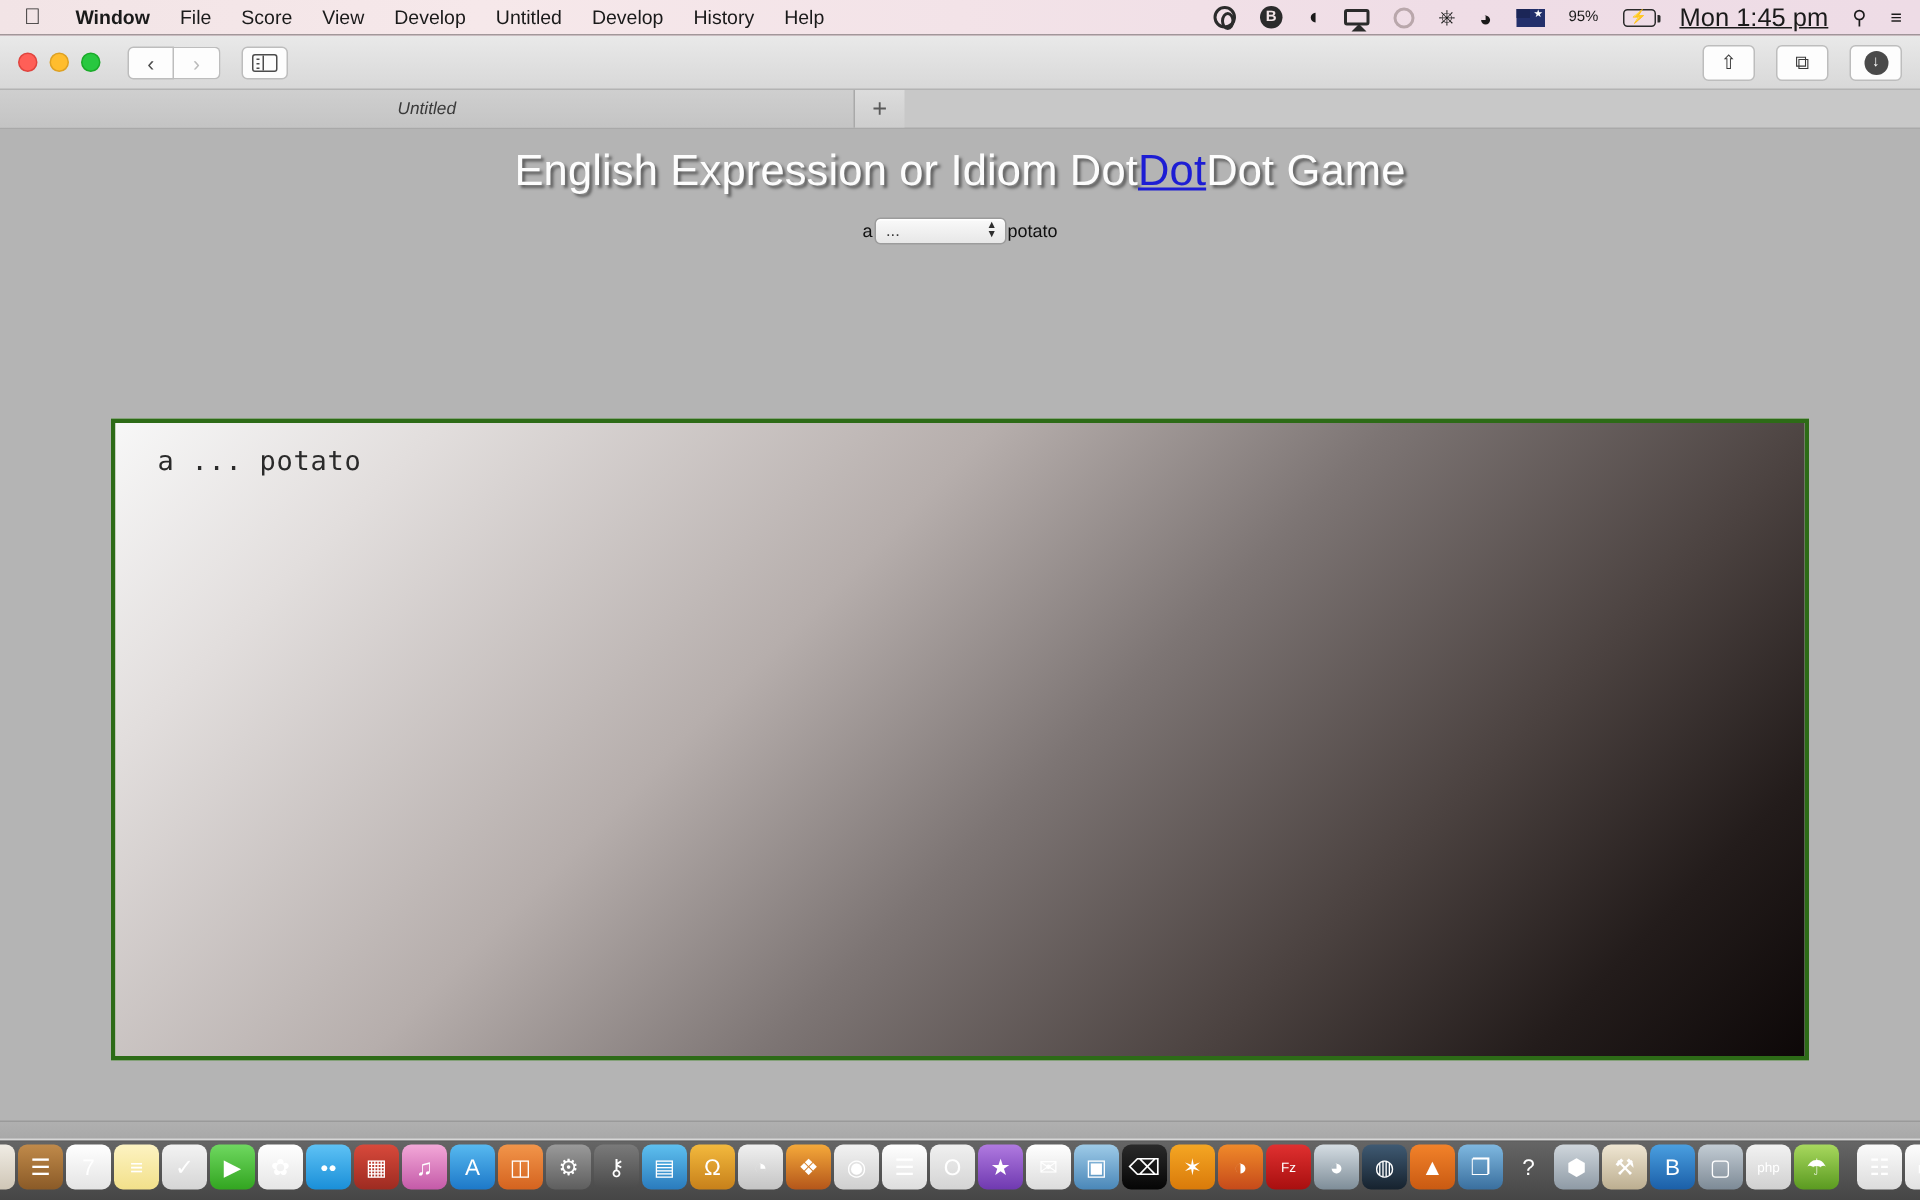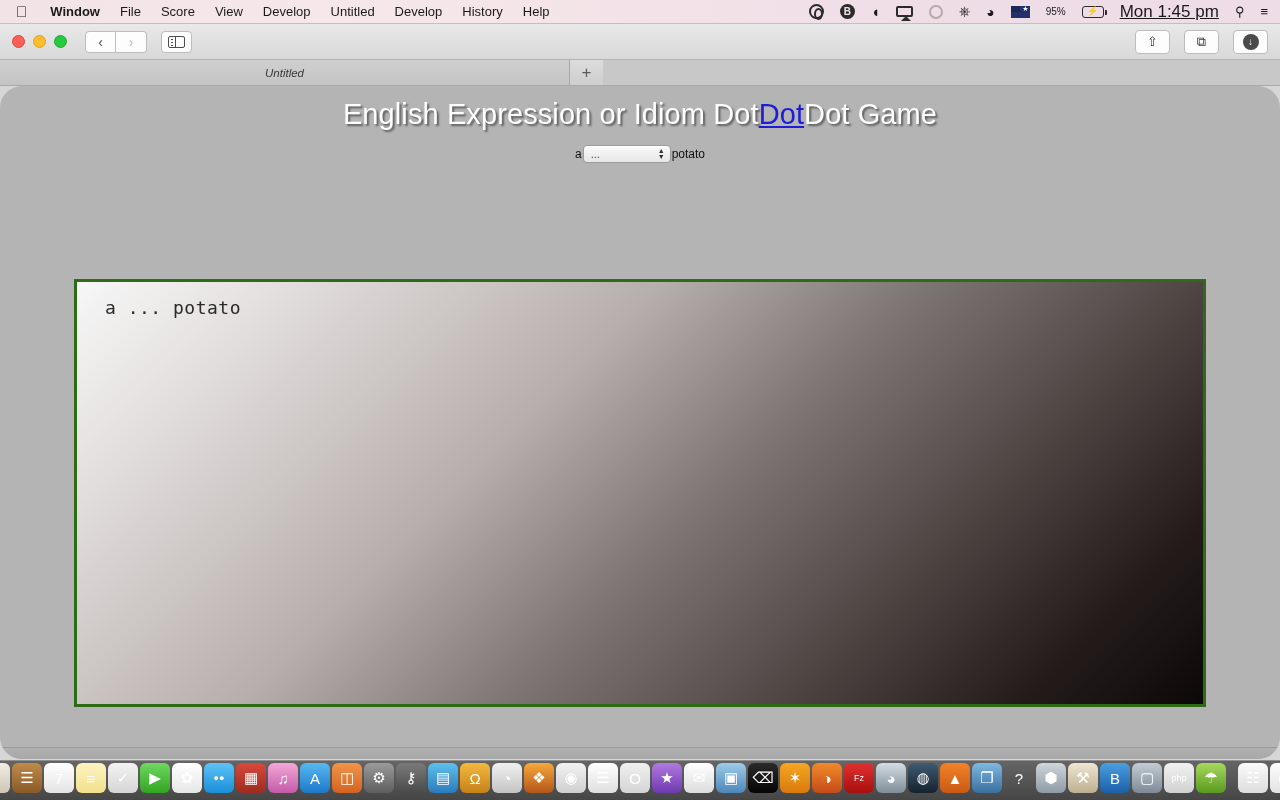--- a/index.html
+++ b/index.html
@@ -111,21 +111,21 @@
     overflow:hidden;white-space:nowrap;padding:0 8px;
   }
   .tab.inactive{ width:632px; background:linear-gradient(to bottom,#e2e2e2,#d4d4d4); }
   .tab.active{ width:570px; background:linear-gradient(to bottom,#cfcfcf,#c4c4c4);font-style:italic; }
   .tab-add{
     width:33px;display:flex;align-items:center;justify-content:center;
     font-size:17px;color:#5a5a5a;background:linear-gradient(to bottom,#dcdcdc,#cecece);
   }
 
   
-  #page{ position:relative; width:1280px; height:673px; background:#b4b4b4; overflow:hidden;border-radius:22px; }
+  #page{ position:relative; width:1280px; height:673px; background:#b4b4b4; overflow:hidden; }
   #page-title{
     text-align:center; color:#fdfdfd; font-size:29px; font-weight:400;
     padding-top:12px; letter-spacing:.1px;
     text-shadow:2px 2px 2px rgba(80,80,80,.85);
   }
   #page-title a{ color:#1d1dd4; text-decoration:underline; text-shadow:none; }
   #score{
     text-align:center; font-family:"Liberation Serif", serif;
     font-size:20px; font-weight:bold; color:#141414; margin-top:17px;
   }

